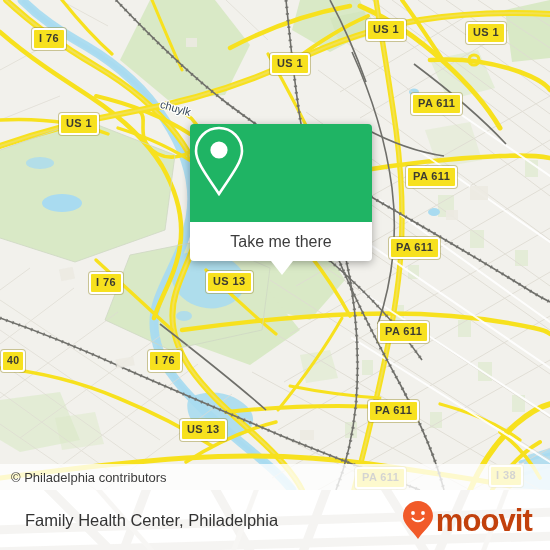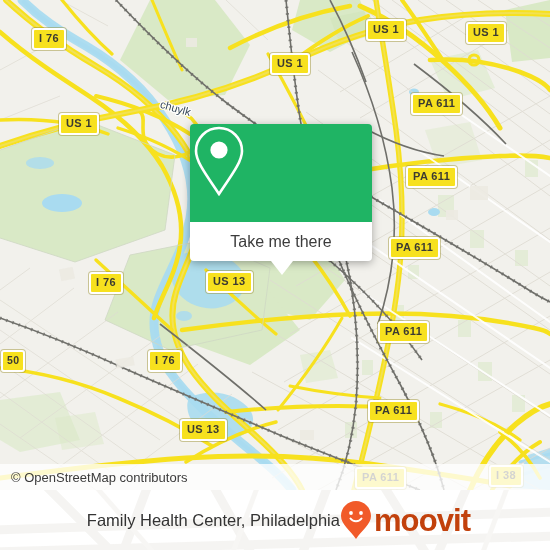--- a/index.html
+++ b/index.html
@@ -44,21 +44,21 @@
   #popup-tail{position:absolute;left:50%;margin-left:-11px;top:137px;
      width:0;height:0;border-left:11px solid transparent;
      border-right:11px solid transparent;border-top:14px solid #fff;}
 
   
   #footer{position:absolute;left:0;top:490px;width:550px;height:60px;
      background:#ffffff;overflow:hidden;}
   #footer-watermark{position:absolute;left:0;top:0;width:550px;height:60px;
      opacity:.5;}
   #footer-inner{position:absolute;left:0;top:0;width:550px;height:60px;
-     display:flex;align-items:center;justify-content:center;
+     display:flex;align-items:center;justify-content:space-between;
      padding:0 18px 0 25px;box-sizing:border-box;}
   #place-title{font-size:16.5px;color:#333;font-family:"Liberation Sans",sans-serif;}
   #brand{display:flex;align-items:center;gap:2px;}
   #brand-word{font-size:31px;font-weight:bold;color:#c2410c;letter-spacing:-.9px;
      font-family:"Liberation Sans",sans-serif;line-height:1;}
 </style>
 </head>
 <body>
 
 <div id="app">
@@ -298,21 +298,21 @@
     <div class="shield" style="left:32px;top:28px;">I 76</div>
     <div class="shield" style="left:59px;top:113px;">US 1</div>
     <div class="shield" style="left:270px;top:53px;">US 1</div>
     <div class="shield" style="left:366px;top:19px;">US 1</div>
     <div class="shield" style="left:466px;top:22px;">US 1</div>
     <div class="shield" style="left:411px;top:93px;">PA 611</div>
     <div class="shield" style="left:406px;top:166px;">PA 611</div>
     <div class="shield" style="left:389px;top:237px;">PA 611</div>
     <div class="shield" style="left:89px;top:272px;">I 76</div>
     <div class="shield" style="left:206px;top:271px;">US 13</div>
-    <div class="shield small" style="left:1px;top:350px;">50</div>
+    <div class="shield small" style="left:1px;top:350px;">40</div>
     <div class="shield" style="left:148px;top:350px;">I 76</div>
     <div class="shield" style="left:378px;top:321px;">PA 611</div>
     <div class="shield" style="left:180px;top:419px;">US 13</div>
     <div class="shield" style="left:368px;top:400px;">PA 611</div>
     <div class="shield" style="left:355px;top:467px;">PA 611</div>
     <div class="shield" style="left:489px;top:465px;">I 38</div>
 
     <div id="popup">
       <div id="popup-green">
         <svg width="58" height="74" viewBox="0 0 58 74">
@@ -320,21 +320,21 @@
           <circle cx="29" cy="26" r="8.6" fill="#ffffff"></circle>
         </svg>
       </div>
       <div id="popup-white">
         <span>Take me there</span>
       </div>
     </div>
     <div id="popup-tail" style="left:271px;top:261px;margin-left:0;"></div>
 
     <div id="attribution">
-      <span>© OpenStreetMap contributors</span>
+      <span>© Philadelphia contributors</span>
     </div>
   </div>
 
   <div id="footer">
 
     <svg id="footer-watermark" viewBox="0 0 550 60">
       <g stroke="#eceae6" fill="none" stroke-width="9" stroke-linecap="round">
         <path d="M40,-10 L120,70"></path>
         <path d="M150,-10 L120,70"></path>
         <path d="M210,-10 L255,70"></path>

